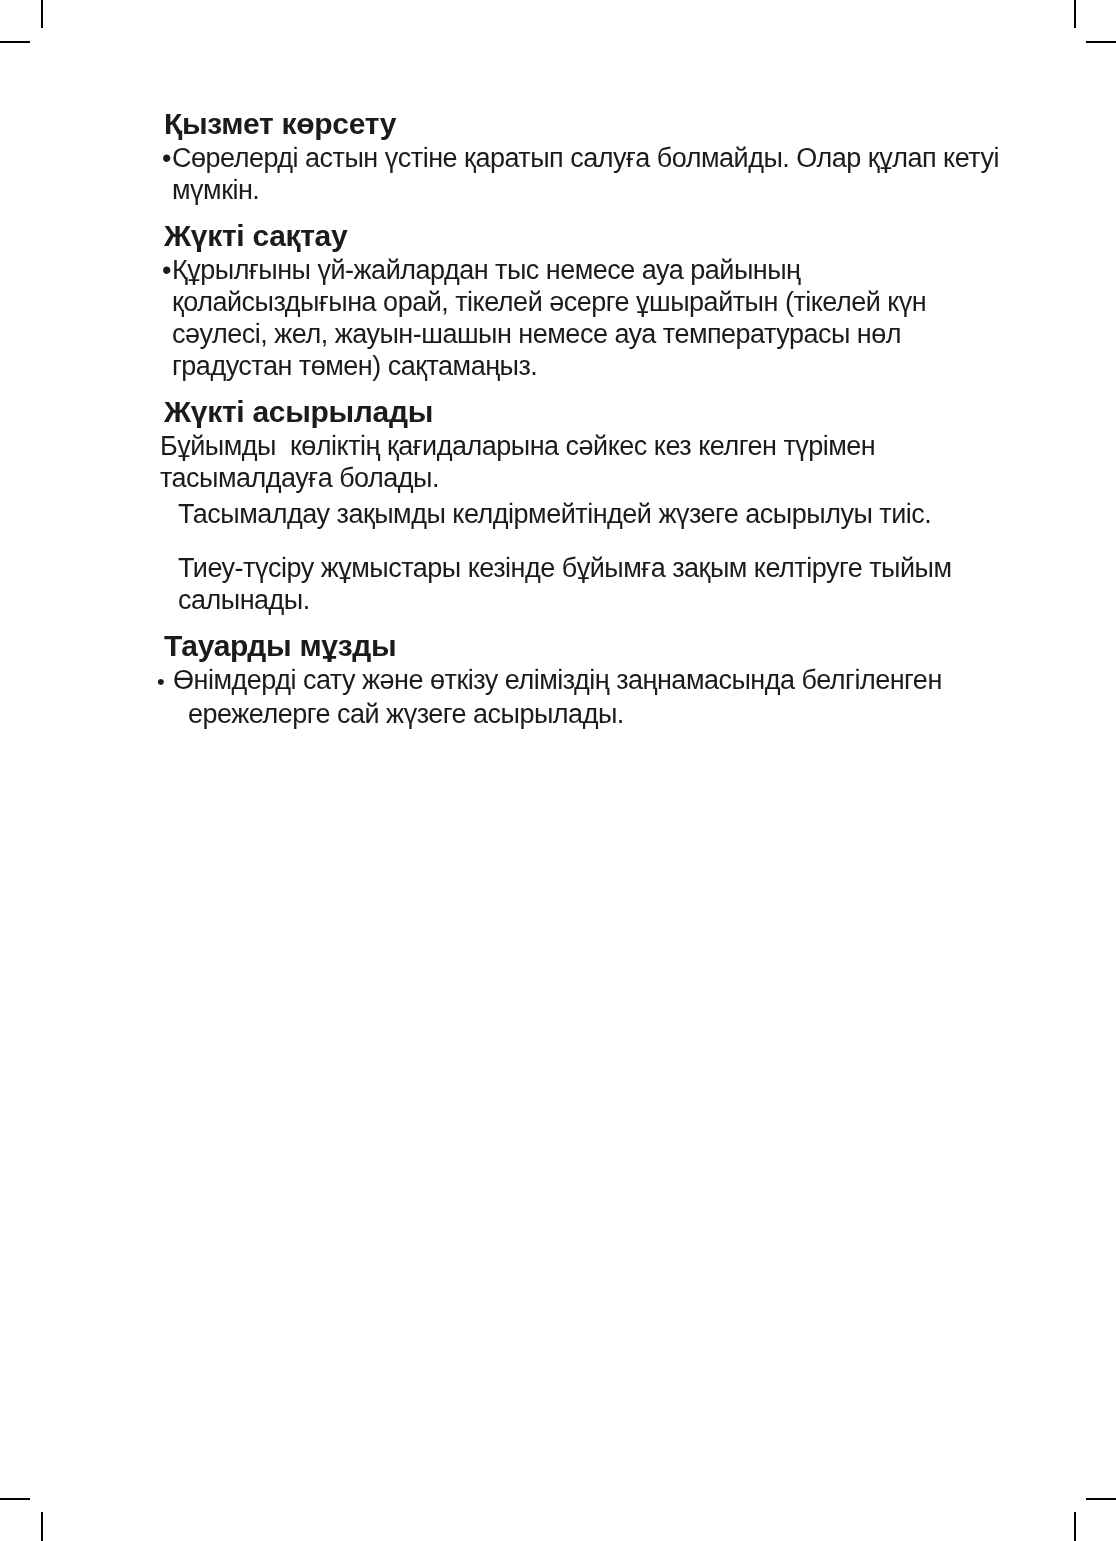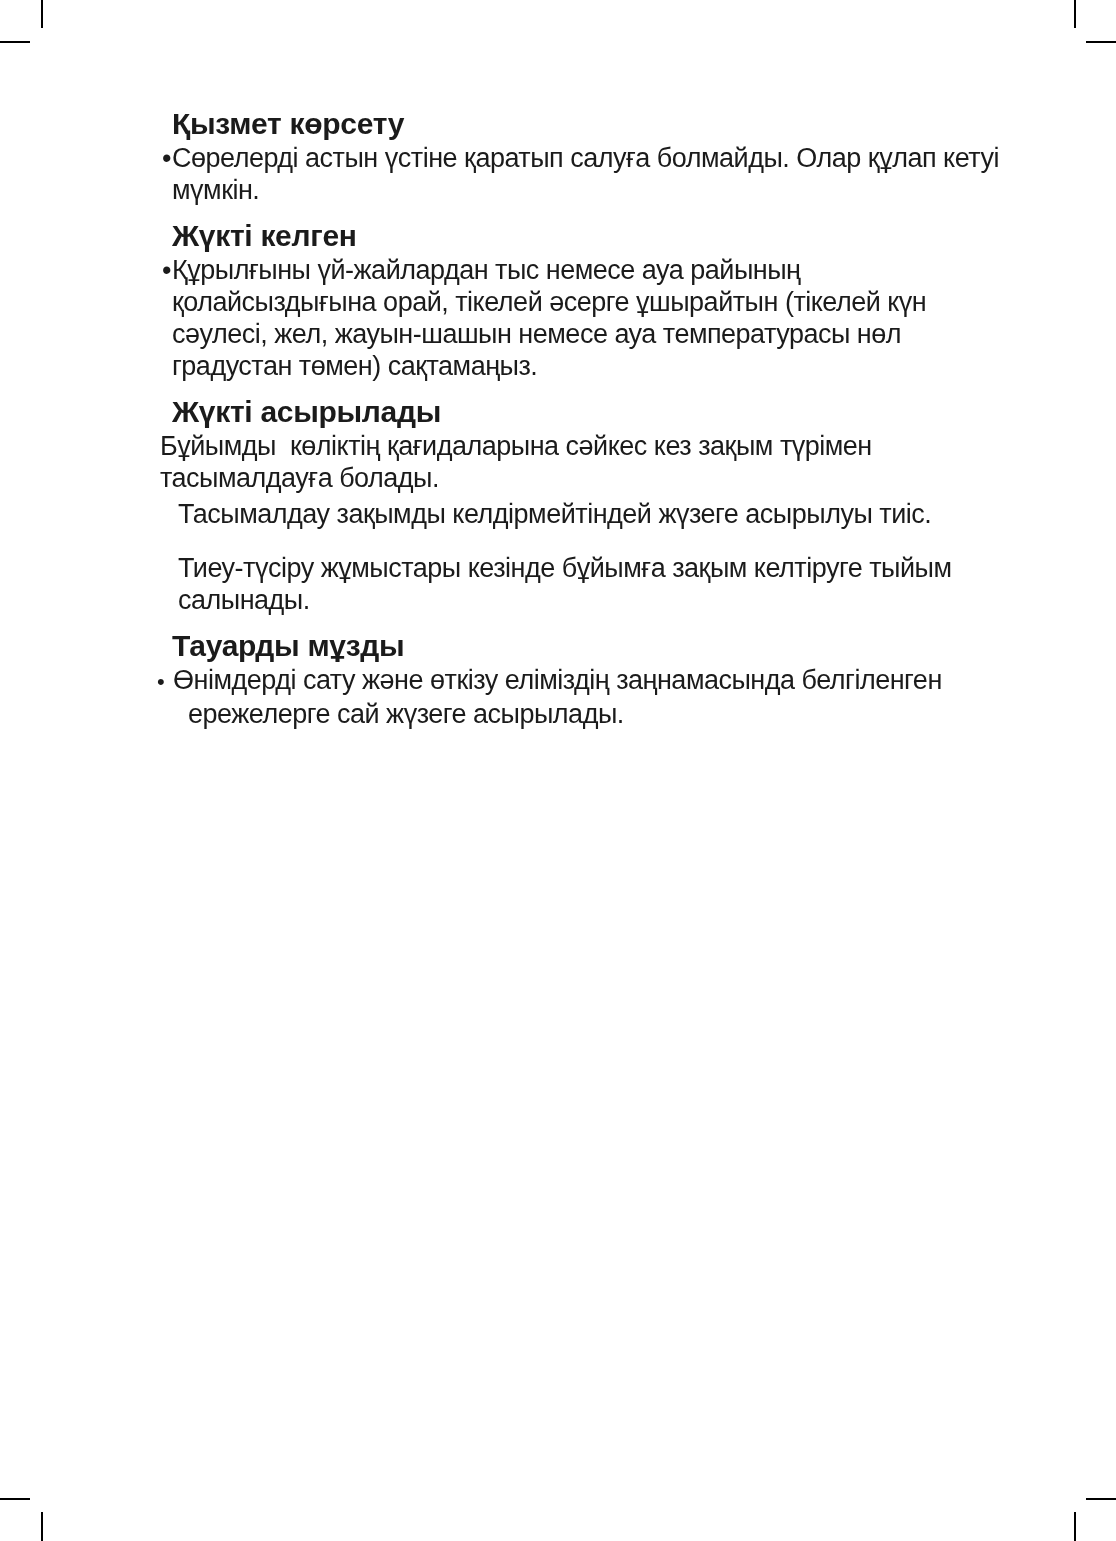--- a/index.html
+++ b/index.html
@@ -30,21 +30,21 @@
   .crop.br-h { left: 1086px; top: 1498px; width: 30px; height: 2px;  }
   .crop.br-v { left: 1074px; top: 1512px; width: 2px;  height: 29px; }
 
   .content {
     position: absolute;
     left: 160px;
     top: 106px;
     width: 845px;
   }
   .section-heading {
-    margin: 12px 0 0 12px;
+    margin: 12px 0 0 4px;
     font-size: 30px;
     line-height: 36px;
     font-weight: bold;
     letter-spacing: -0.3px;
   }
   .section-heading.first { margin-top: 0; }
   .item {
     font-size: 27px;
     line-height: 32px;
     letter-spacing: -0.5px;
@@ -91,25 +91,25 @@
   <div class="crop bl-h"></div>
   <div class="crop bl-v"></div>
   <div class="crop br-h"></div>
   <div class="crop br-v"></div>
 
   <div class="content">
 
     <h2 class="section-heading first">Қызмет көрсету</h2>
     <div class="item bullet"><span class="bullet-glyph">•</span><span>Сөрелерді астын үстіне қаратып салуға болмайды. Олар құлап кетуі мүмкін.</span></div>
 
-    <h2 class="section-heading">Жүкті келген</h2>
+    <h2 class="section-heading">Жүкті сақтау</h2>
     <div class="item bullet"><span class="bullet-glyph">•</span><span>Құрылғыны үй-жайлардан тыс немесе ауа райының қолайсыздығына орай, тікелей әсерге ұшырайтын (тікелей күн сәулесі, жел, жауын-шашын немесе ауа температурасы нөл градустан төмен) сақтамаңыз.</span></div>
 
     <h2 class="section-heading">Жүкті асырылады</h2>
-    <div class="item paragraph">Бұйымды  көліктің қағидаларына сәйкес кез зақым түрімен тасымалдауға болады.</div>
+    <div class="item paragraph">Бұйымды  көліктің қағидаларына сәйкес кез келген түрімен тасымалдауға болады.</div>
     <div class="item indented gap-top">Тасымалдау зақымды келдірмейтіндей жүзеге асырылуы тиіс.</div>
     <div class="item indented">Тиеу-түсіру жұмыстары кезінде бұйымға зақым келтіруге тыйым салынады.</div>
 
     <h2 class="section-heading">Тауарды мұзды</h2>
     <div class="item bullet-spaced"><span class="bullet-glyph">•</span><span>Өнімдерді сату және өткізу еліміздің заңнамасында белгіленген ережелерге сай жүзеге асырылады.</span></div>
 
   </div>
 </div>
 
 </body></html>

